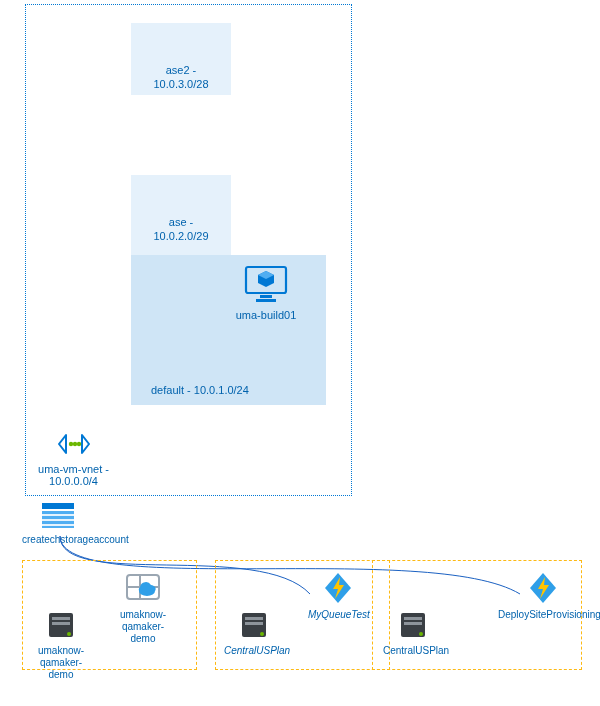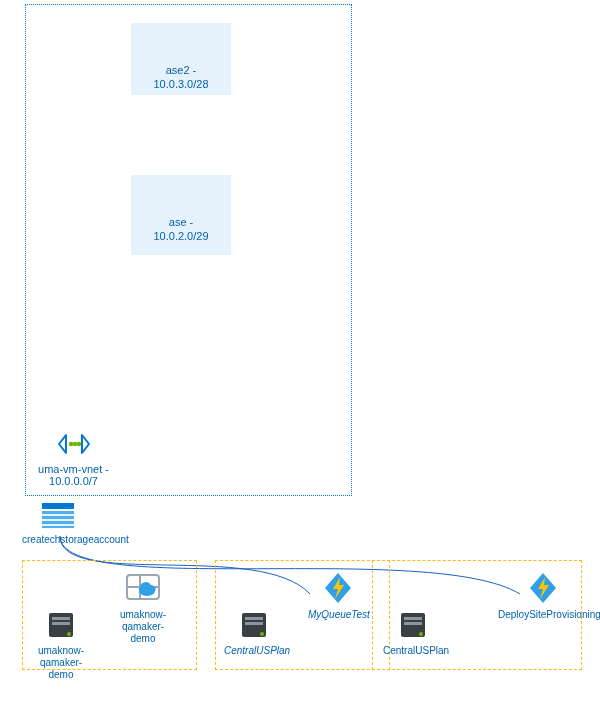--- a/index.html
+++ b/index.html
@@ -98,30 +98,43 @@
 <body>
 
 <div class="vnet-box">
 
   <div class="subnet ase2">
     <span class="label">ase2 - 10.0.3.0/28</span>
   </div>
   <div class="subnet ase">
     <span class="label">ase - 10.0.2.0/29</span>
   </div>
+  <div class="subnet default">
+    <div class="vm-item">
+      <svg class="icon" width="44" height="40" viewBox="0 0 44 40">
+        <rect x="2" y="2" width="40" height="26" rx="2" fill="none" stroke="#0078d4" stroke-width="2.2"></rect>
+        <rect x="16" y="30" width="12" height="3" fill="#0078d4"></rect>
+        <rect x="12" y="34" width="20" height="3" fill="#0078d4"></rect>
+        <path d="M22 6 L30 10 L30 18 L22 22 L14 18 L14 10 Z" fill="#0078d4"></path>
+        <path d="M22 6 L30 10 L22 14 L14 10 Z" fill="#50aef2"></path>
+      </svg>
+      <span class="lbl">uma-build01</span>
+    </div>
+    <span class="label">default - 10.0.1.0/24</span>
+  </div>
 
   <div class="vnet-label">
     <svg class="icon" width="40" height="30" viewBox="0 0 40 30">
       <path d="M5 15 L12 6 L12 24 Z" fill="none" stroke="#0078d4" stroke-width="2" stroke-linejoin="round"></path>
       <path d="M35 15 L28 6 L28 24 Z" fill="none" stroke="#0078d4" stroke-width="2" stroke-linejoin="round"></path>
       <circle cx="17" cy="15" r="2.2" fill="#6bb700"></circle>
       <circle cx="21" cy="15" r="2.2" fill="#6bb700"></circle>
       <circle cx="25" cy="15" r="2.2" fill="#6bb700"></circle>
     </svg>
-    <span class="lbl">uma-vm-vnet - 10.0.0.0/7</span>
+    <span class="lbl">uma-vm-vnet - 10.0.0.0/4</span>
   </div>
 </div>
 
 <div class="storage">
   <svg class="icon" width="36" height="30" viewBox="0 0 36 30">
     <rect x="2" y="3" width="32" height="6" fill="#0078d4"></rect>
     <rect x="2" y="11" width="32" height="17" fill="#50aef2"></rect>
     <rect x="2" y="14" width="32" height="2" fill="#ffffff" opacity="0.85"></rect>
     <rect x="2" y="19" width="32" height="2" fill="#ffffff" opacity="0.85"></rect>
     <rect x="2" y="24" width="32" height="2" fill="#ffffff" opacity="0.85"></rect>

